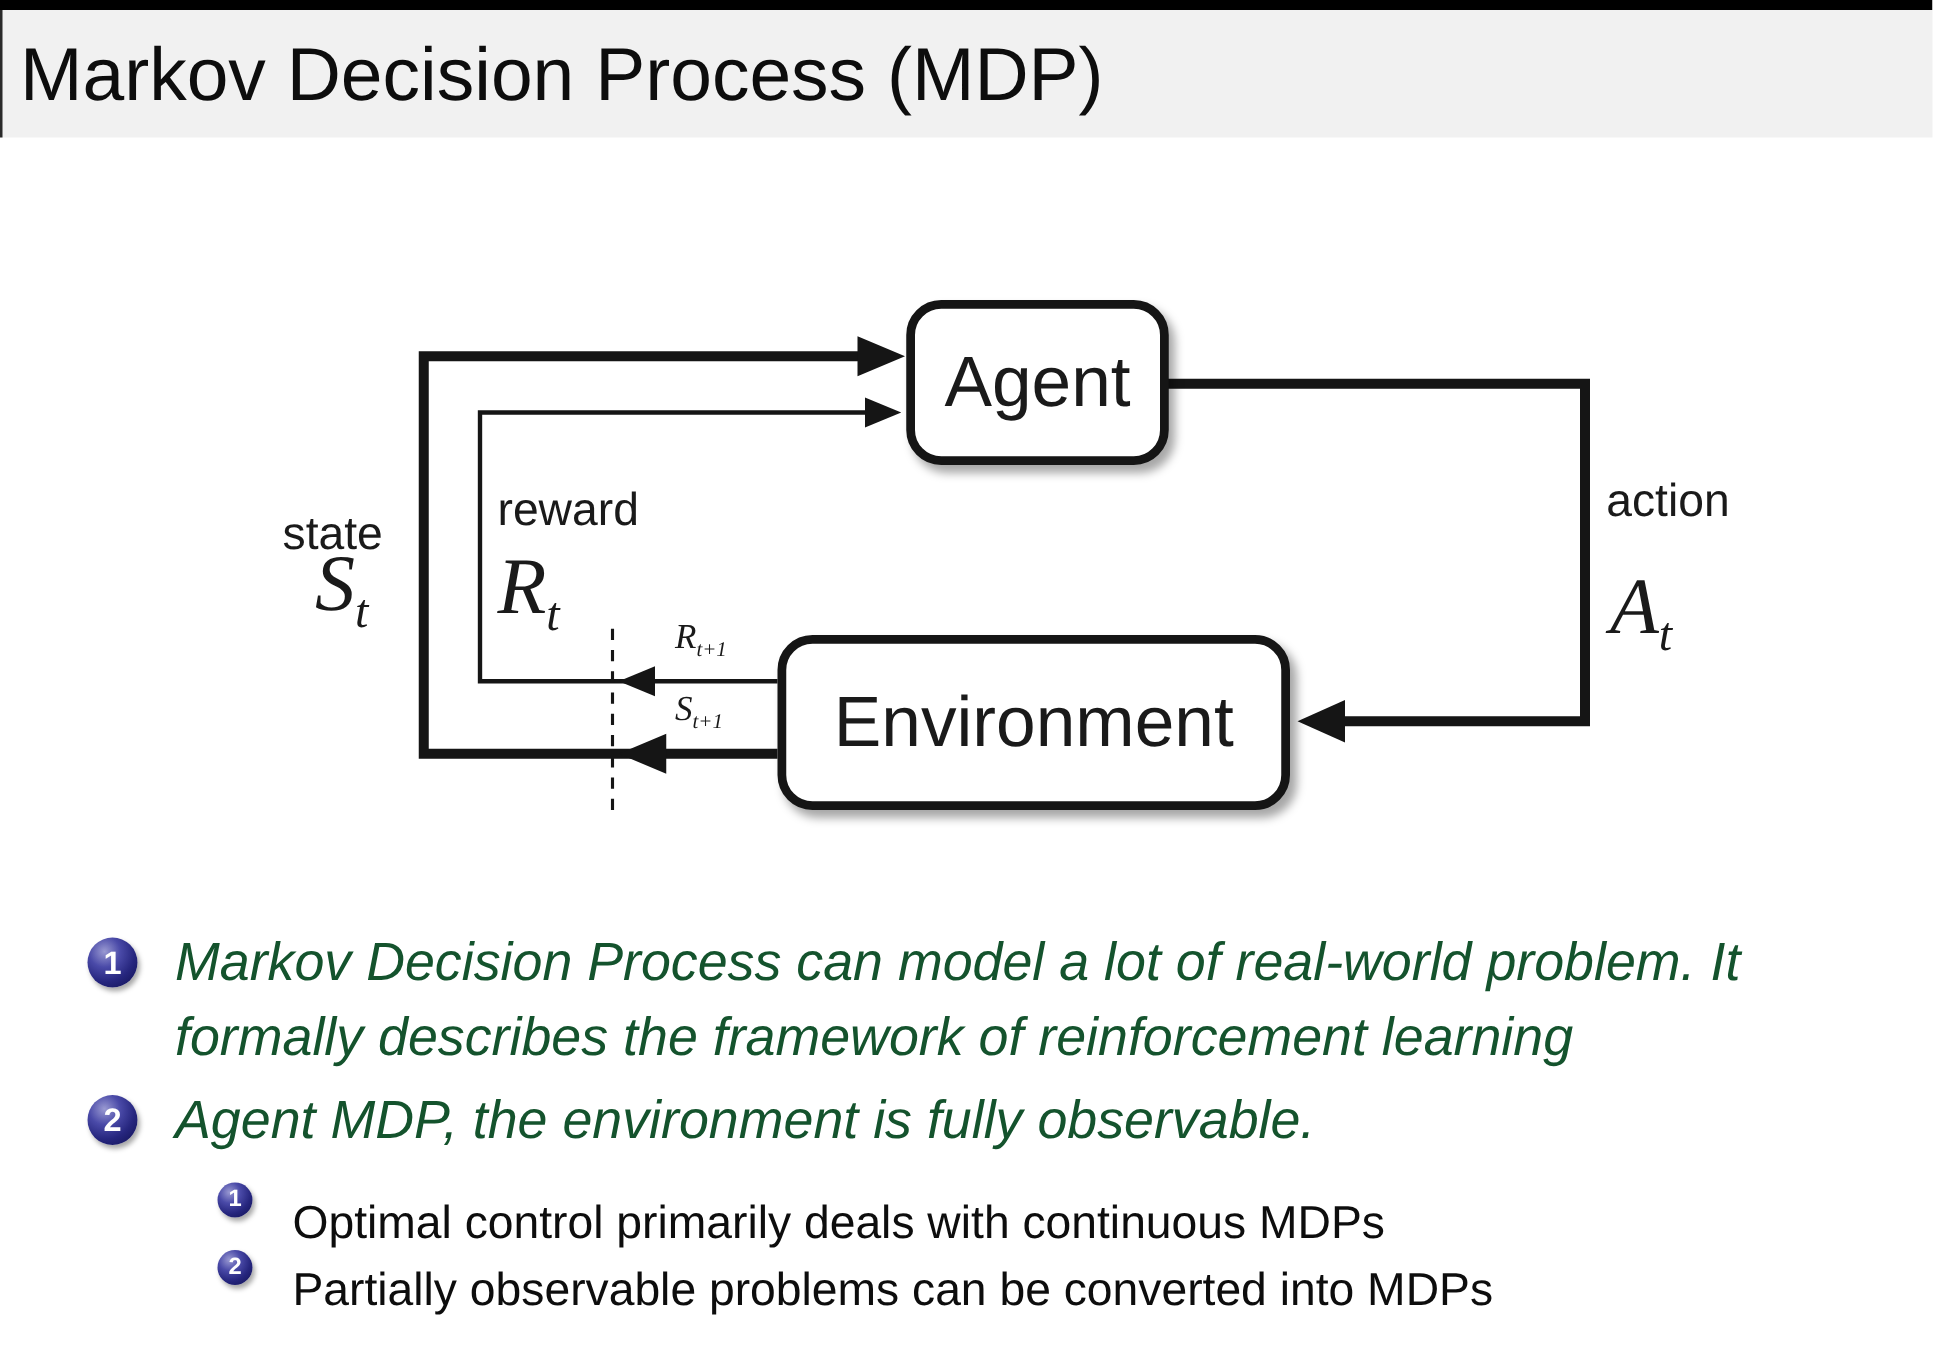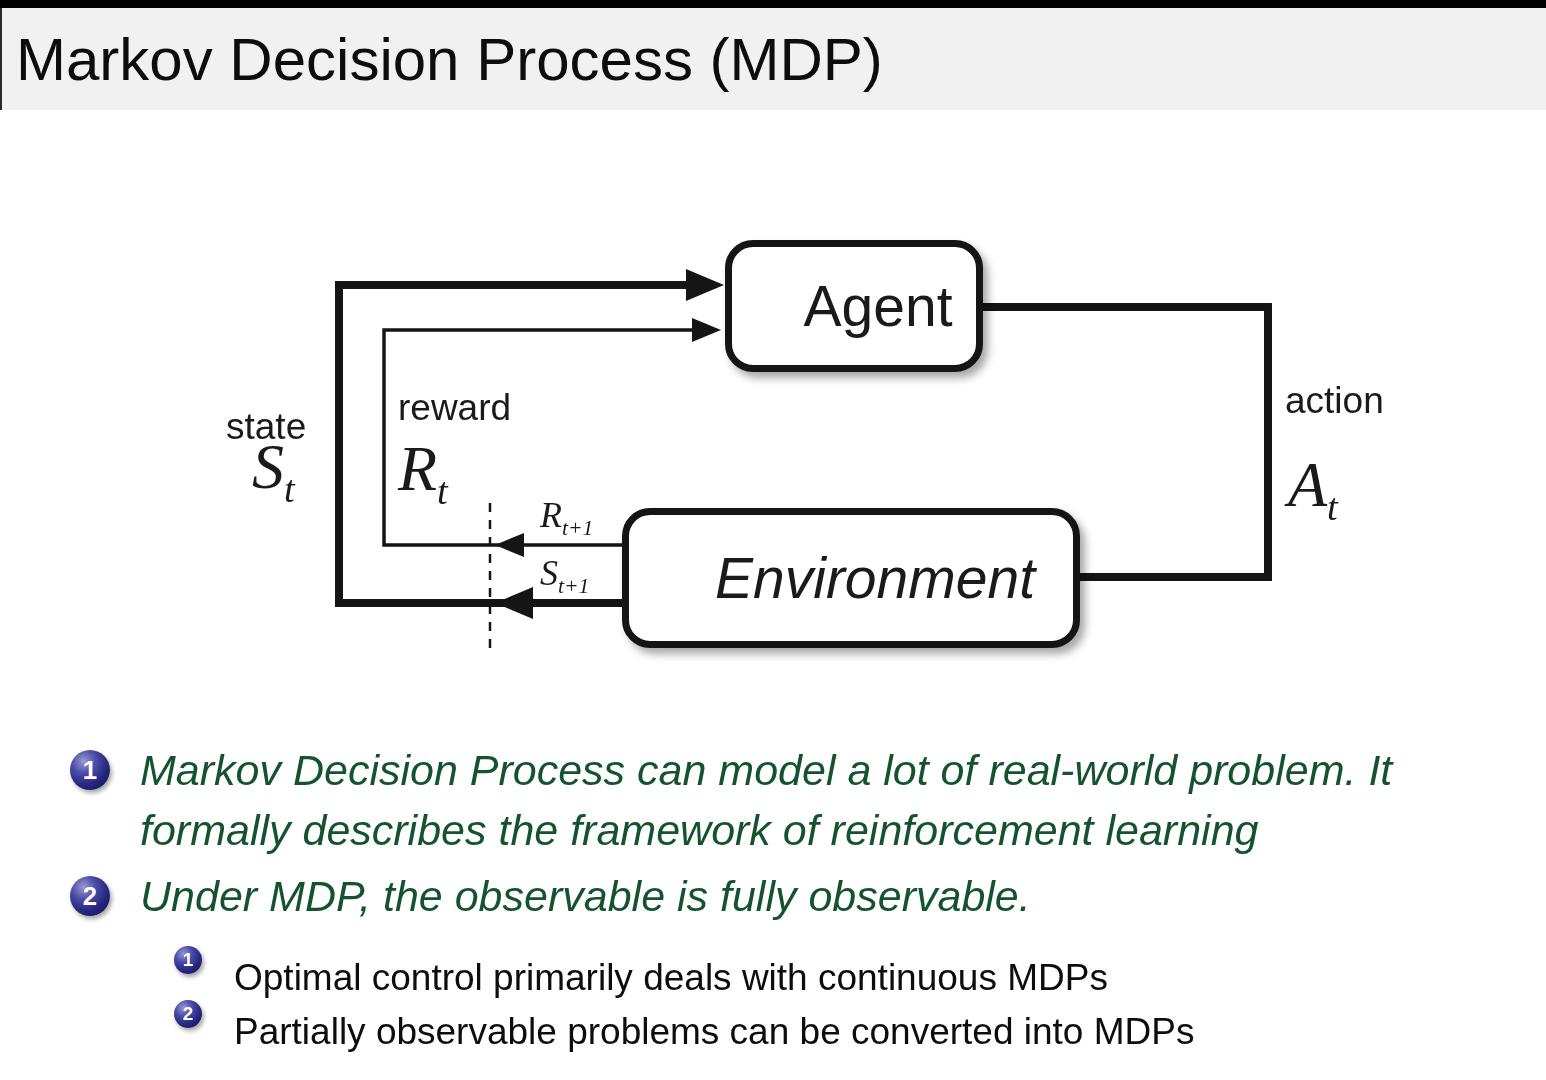--- a/index.html
+++ b/index.html
@@ -14,30 +14,30 @@
     border-left:2px solid #2a2a2a;display:flex;align-items:center;
   }
   .title{font-size:60px;font-weight:400;letter-spacing:0px;margin-left:14px;color:#0d0d0d;}
 
   
   .diagram-svg{position:absolute;left:0;top:0;width:1546px;height:1080px;pointer-events:none;}
   .node{
     position:absolute;background:#fff;border:7px solid #151515;border-radius:28px;
     box-shadow:5px 6px 8px rgba(0,0,0,0.35);
     display:flex;align-items:center;justify-content:center;
-    font-size:57px;color:#1a1a1a;padding-left:48px;
+    font-size:57px;color:#1a1a1a;
   }
   .node-agent{left:725px;top:240px;width:196px;height:118px;}
-  .node-env{left:622px;top:508px;width:396px;height:126px;font-style:italic;}
+  .node-env{left:622px;top:508px;width:396px;height:126px;}
 
   .dlabel{position:absolute;font-size:37px;color:#1a1a1a;}
   .math{font-family:"Liberation Serif",serif;font-style:italic;color:#1a1a1a;}
   .math sub{font-size:0.6em;font-style:italic;}
   .m-lg{font-size:64px;}
-  .m-md{font-size:36px;}
+  .m-md{font-size:28px;}
 
   .lab-state{left:226px;top:406px;}
   .lab-state-sym{left:252px;top:430px;position:absolute;}
   .lab-reward{left:398px;top:387px;}
   .lab-reward-sym{left:398px;top:432px;position:absolute;}
   .lab-action{left:1285px;top:380px;}
   .lab-action-sym{left:1288px;top:448px;position:absolute;}
   .lab-rnext{left:540px;top:494px;position:absolute;}
   .lab-snext{left:540px;top:552px;position:absolute;}
 
@@ -98,21 +98,21 @@
 
 <div class="ball ball-main" style="left:70px;top:750px;">
   <span>1</span>
 </div>
 <div class="btext" style="left:140px;top:746px;">Markov Decision Process can model a lot of real-world problem. It</div>
 <div class="btext" style="left:140px;top:806px;">formally describes the framework of reinforcement learning</div>
 
 <div class="ball ball-main" style="left:70px;top:876px;">
   <span>2</span>
 </div>
-<div class="btext" style="left:140px;top:872px;">Under MDP, the observable is fully observable.</div>
+<div class="btext" style="left:140px;top:872px;">Agent MDP, the environment is fully observable.</div>
 
 <div class="ball ball-sub" style="left:174px;top:946px;">
   <span>1</span>
 </div>
 <div class="btext-sub" style="left:234px;top:938px;">Optimal control primarily deals with continuous MDPs</div>
 
 <div class="ball ball-sub" style="left:174px;top:1000px;">
   <span>2</span>
 </div>
 <div class="btext-sub" style="left:234px;top:992px;">Partially observable problems can be converted into MDPs</div>

